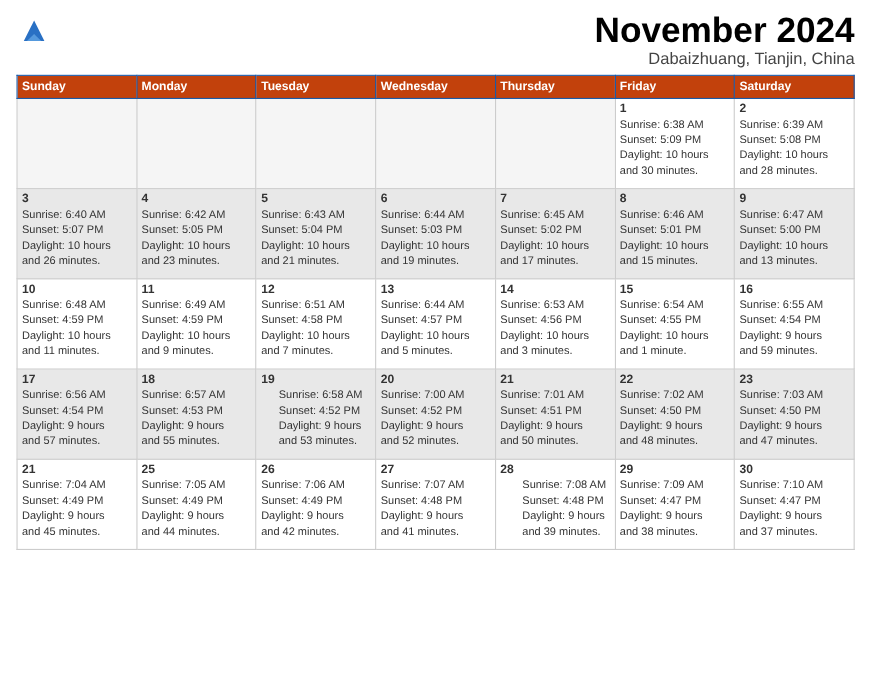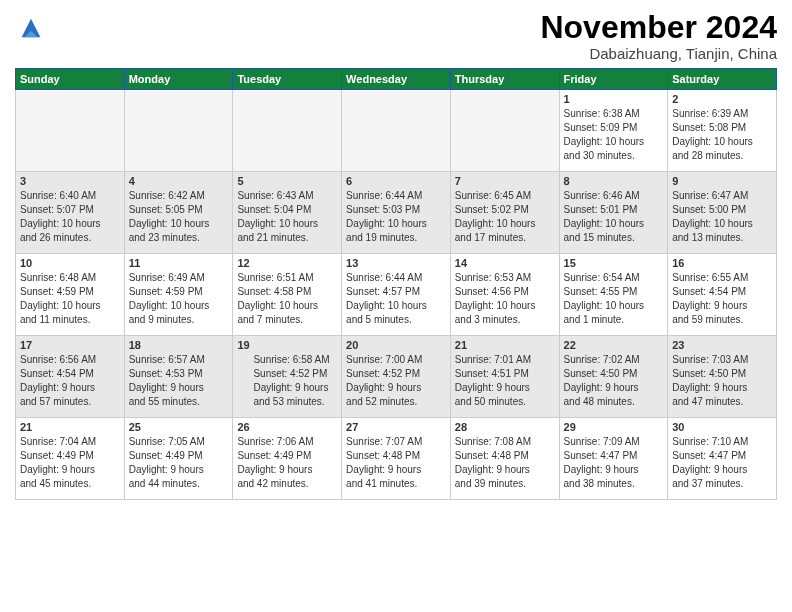--- a/index.html
+++ b/index.html
@@ -50,21 +50,21 @@
     .location {
       font-size: 15px;
       color: #444;
     }
     .calendar {
       width: 100%;
       border-collapse: collapse;
       table-layout: fixed;
     }
     .calendar th {
-      background: #15803d;
+      background: #c2410c;
       color: #fff;
       font-size: 11px;
       font-weight: bold;
       padding: 4px 4px;
       text-align: left;
       border: 1px solid #1a5aa8;
     }
     .calendar td {
       border: 1px solid #ccc;
       vertical-align: top;
@@ -320,21 +320,21 @@
           </td>
           <td>
             <span class="day-number">27</span>
             <div class="day-info" style="white-space: pre-line;">Sunrise: 7:07 AM
 Sunset: 4:48 PM
 Daylight: 9 hours
 and 41 minutes.</div>
           </td>
           <td>
             <span class="day-number">28</span>
-            <div class="day-info" style="white-space: pre-line;">Sunrise: 7:08 AM
+            <div class="day-info" style="white-space: pre-line; margin-left: 20px;">Sunrise: 7:08 AM
 Sunset: 4:48 PM
 Daylight: 9 hours
 and 39 minutes.</div>
           </td>
           <td>
             <span class="day-number">29</span>
             <div class="day-info" style="white-space: pre-line;">Sunrise: 7:09 AM
 Sunset: 4:47 PM
 Daylight: 9 hours
 and 38 minutes.</div>

